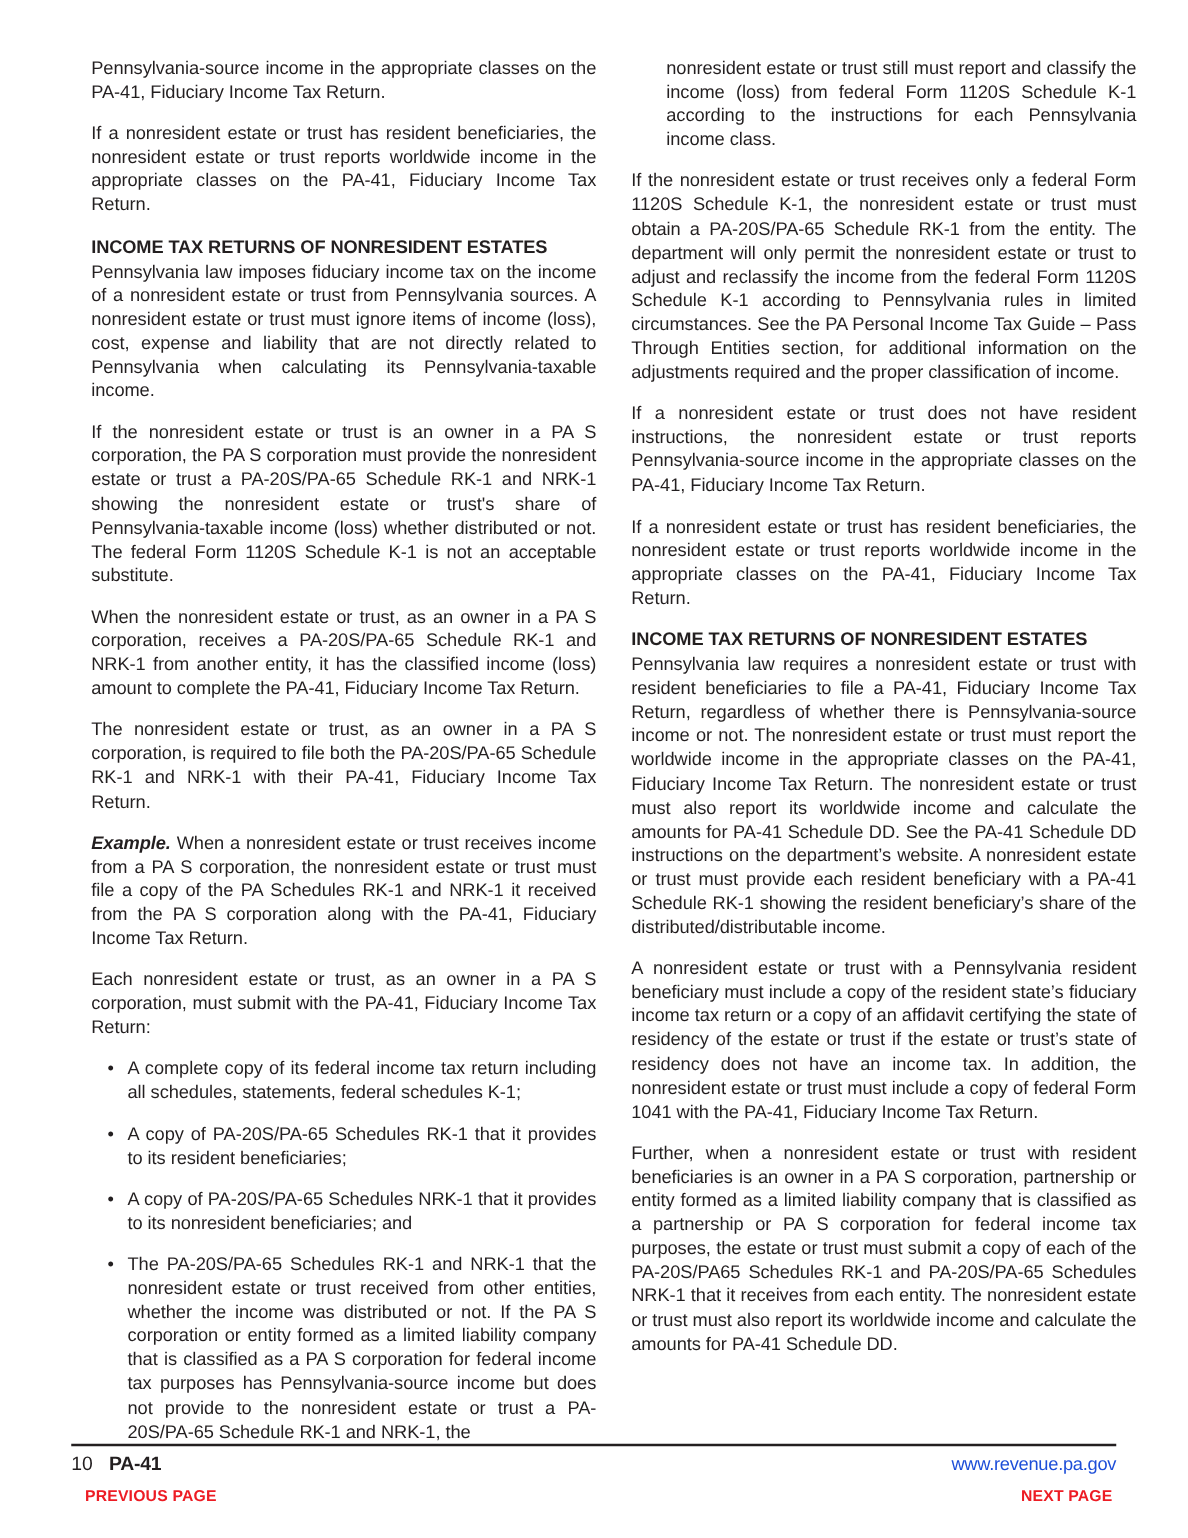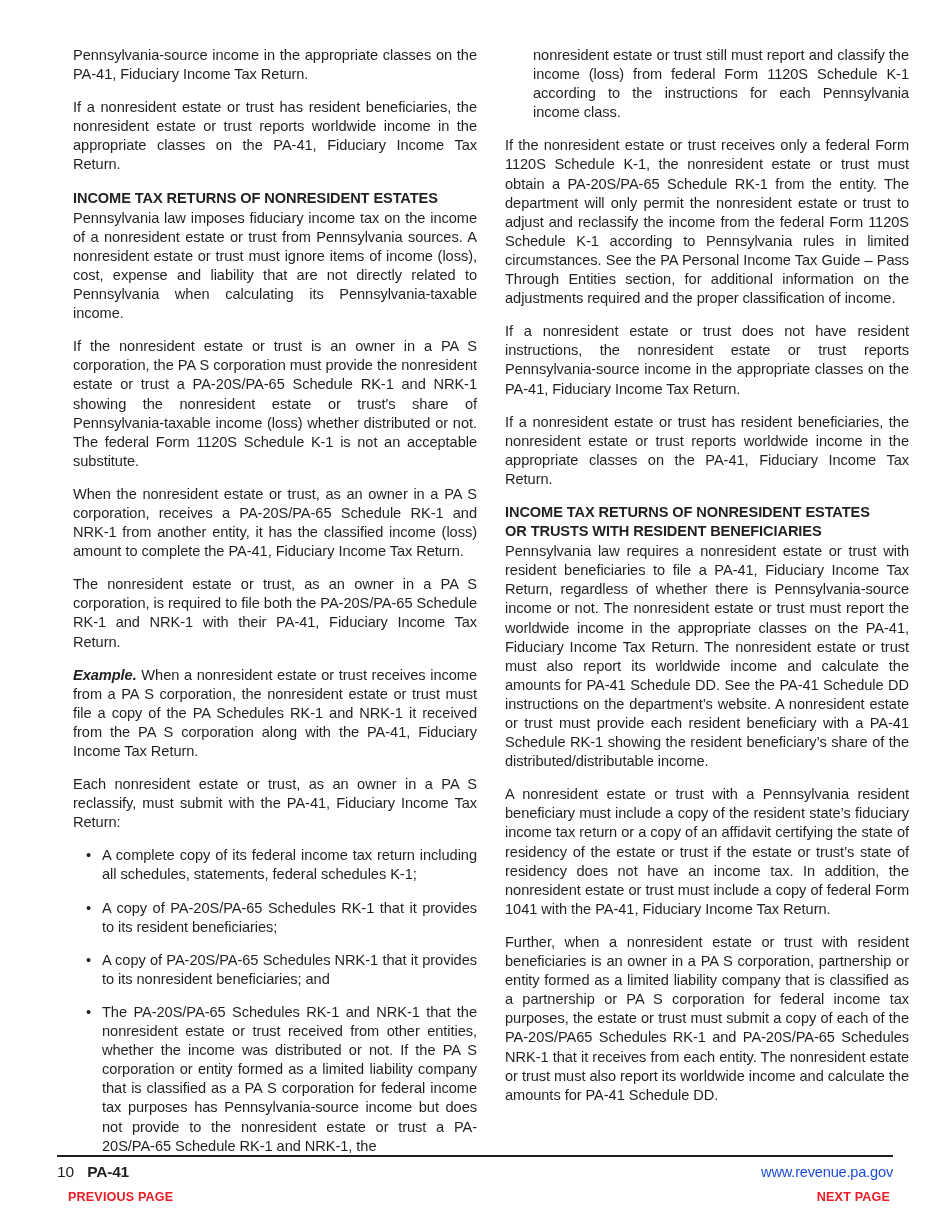--- a/index.html
+++ b/index.html
@@ -164,21 +164,21 @@
       <p class="body">Pennsylvania law imposes fiduciary income tax on the income of a nonresident estate or trust from Pennsylvania sources. A nonresident estate or trust must ignore items of income (loss), cost, expense and liability that are not directly related to Pennsylvania when calculating its Pennsylvania-taxable income.</p>
 
       <p class="body">If the nonresident estate or trust is an owner in a PA S corporation, the PA S corporation must provide the nonresident estate or trust a PA-20S/PA-65 Schedule RK-1 and NRK-1 showing the nonresident estate or trust's share of Pennsylvania-taxable income (loss) whether distributed or not. The federal Form 1120S Schedule K-1 is not an acceptable substitute.</p>
 
       <p class="body">When the nonresident estate or trust, as an owner in a PA S corporation, receives a PA-20S/PA-65 Schedule RK-1 and NRK-1 from another entity, it has the classified income (loss) amount to complete the PA-41, Fiduciary Income Tax Return.</p>
 
       <p class="body">The nonresident estate or trust, as an owner in a PA S corporation, is required to file both the PA-20S/PA-65 Schedule RK-1 and NRK-1 with their PA-41, Fiduciary Income Tax Return.</p>
 
       <p class="body"><span class="ex-label">Example.</span><span> When a nonresident estate or trust receives income from a PA S corporation, the nonresident estate or trust must file a copy of the PA Schedules RK-1 and NRK-1 it received from the PA S corporation along with the PA-41, Fiduciary Income Tax Return.</span></p>
 
-      <p class="body">Each nonresident estate or trust, as an owner in a PA S reclassify, must submit with the PA-41, Fiduciary Income Tax Return:</p>
+      <p class="body">Each nonresident estate or trust, as an owner in a PA S corporation, must submit with the PA-41, Fiduciary Income Tax Return:</p>
 
       <ul class="bullets">
         <li><span class="bullet-dot">•</span><span>A complete copy of its federal income tax return including all schedules, statements, federal schedules K-1;</span></li>
         <li><span class="bullet-dot">•</span><span>A copy of PA-20S/PA-65 Schedules RK-1 that it provides to its resident beneficiaries;</span></li>
         <li><span class="bullet-dot">•</span><span>A copy of PA-20S/PA-65 Schedules NRK-1 that it provides to its nonresident beneficiaries; and</span></li>
         <li><span class="bullet-dot">•</span><span>The PA-20S/PA-65 Schedules RK-1 and NRK-1 that the nonresident estate or trust received from other entities, whether the income was distributed or not. If the PA S corporation or entity formed as a limited liability company that is classified as a PA S corporation for federal income tax purposes has Pennsylvania-source income but does not provide to the nonresident estate or trust a PA-20S/PA-65 Schedule RK-1 and NRK-1, the</span></li>
       </ul>
 
     </div>
 
@@ -187,21 +187,20 @@
       <p class="body indented">nonresident estate or trust still must report and classify the income (loss) from federal Form 1120S Schedule K-1 according to the instructions for each Pennsylvania income class.</p>
 
       <p class="body">If the nonresident estate or trust receives only a federal Form 1120S Schedule K-1, the nonresident estate or trust must obtain a PA-20S/PA-65 Schedule RK-1 from the entity. The department will only permit the nonresident estate or trust to adjust and reclassify the income from the federal Form 1120S Schedule K-1 according to Pennsylvania rules in limited circumstances. See the PA Personal Income Tax Guide – Pass Through Entities section, for additional information on the adjustments required and the proper classification of income.</p>
 
       <p class="body">If a nonresident estate or trust does not have resident instructions, the nonresident estate or trust reports Pennsylvania-source income in the appropriate classes on the PA-41, Fiduciary Income Tax Return.</p>
 
       <p class="body">If a nonresident estate or trust has resident beneficiaries, the nonresident estate or trust reports worldwide income in the appropriate classes on the PA-41, Fiduciary Income Tax Return.</p>
 
       <h2 class="heading">
         <span>INCOME TAX RETURNS OF NONRESIDENT ESTATES</span><br>
-        <span>OR TRUSTS WITH RESIDENT BENEFICIARIES</span>
       </h2>
 
       <p class="body">Pennsylvania law requires a nonresident estate or trust with resident beneficiaries to file a PA-41, Fiduciary Income Tax Return, regardless of whether there is Pennsylvania-source income or not.  The nonresident estate or trust must report the worldwide income in the appropriate classes on the PA-41, Fiduciary Income Tax Return. The nonresident estate or trust must also report its worldwide income and calculate the amounts for PA-41 Schedule DD. See the PA-41 Schedule DD instructions on the department’s website. A nonresident estate or trust must provide each resident beneficiary with a PA-41 Schedule RK-1 showing the resident beneficiary’s share of the distributed/distributable income.</p>
 
       <p class="body">A nonresident estate or trust with a Pennsylvania resident beneficiary must include a copy of the resident state’s fiduciary income tax return or a copy of an affidavit certifying the state of residency of the estate or trust if the estate or trust’s state of residency does not have an income tax. In addition, the nonresident estate or trust must include a copy of federal Form 1041 with the PA-41, Fiduciary Income Tax Return.</p>
 
       <p class="body last">Further, when a nonresident estate or trust with resident beneficiaries is an owner in a PA S corporation, partnership or entity formed as a limited liability company that is classified as a partnership or PA S corporation for federal income tax purposes, the estate or trust must submit a copy of each of the PA-20S/PA65 Schedules RK-1 and PA-20S/PA-65 Schedules NRK-1 that it receives from each entity. The nonresident estate or trust must also report its worldwide income and calculate the amounts for PA-41 Schedule DD.</p>
 
     </div>
 

